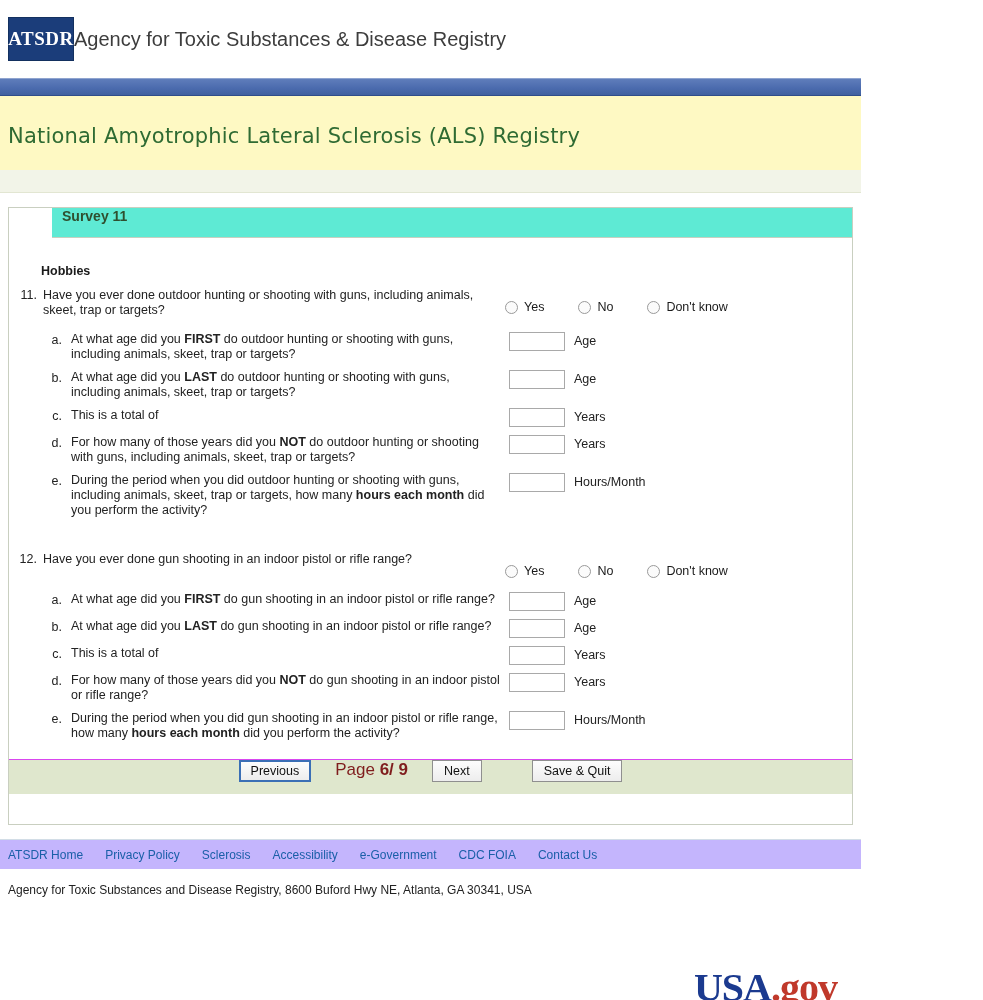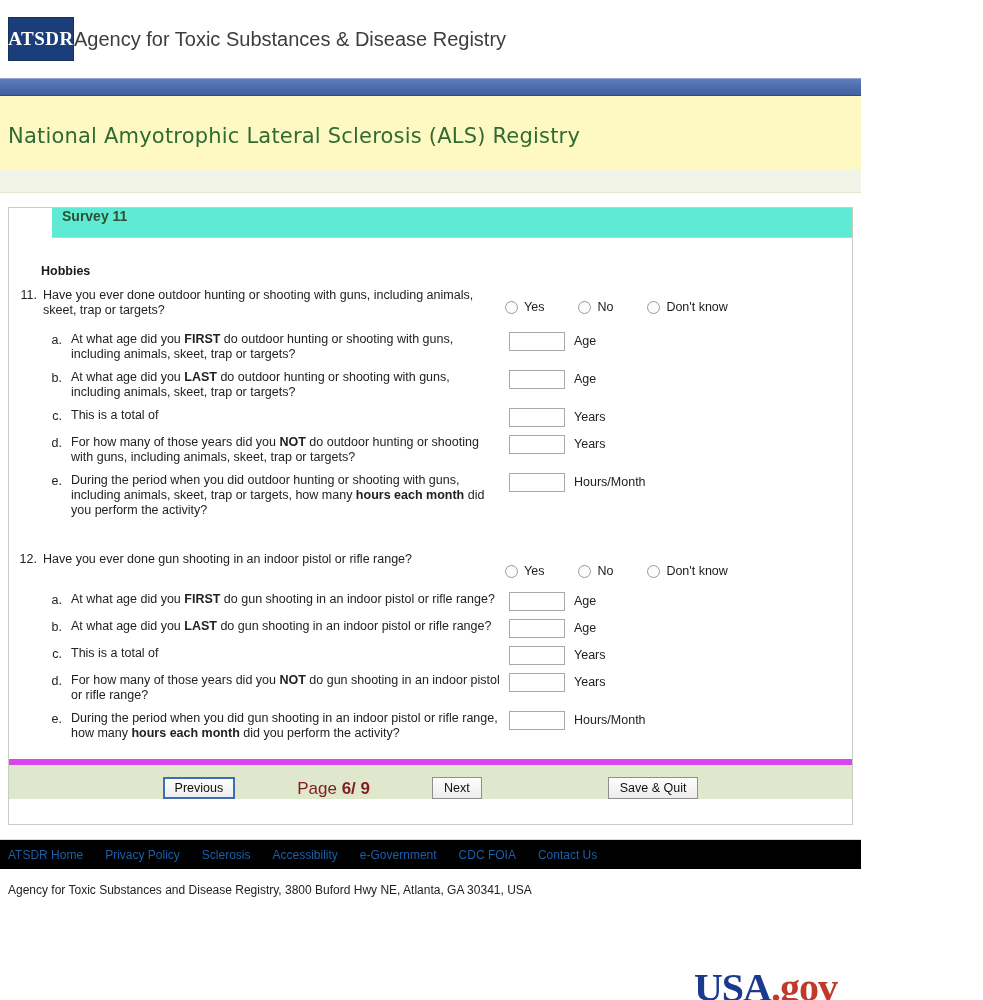--- a/index.html
+++ b/index.html
@@ -193,25 +193,24 @@
     white-space: nowrap;
     padding-top: 2px;
   }
   b { font-weight: bold; }
 
   
   .nav-bar {
     margin-top: 18px;
     height: 34px;
     background: #dfe7cd;
-    border-top: 6px solid #d946ef;
-    display: flex;
-    align-items: flex-end;
+    border-top: 1px solid #d946ef;
+    display: flex;
+    align-items: flex-start;
     justify-content: center;
-    gap: 38px;
   }
   .btn {
     font-family: "Liberation Sans", sans-serif;
     font-size: 12.5px;
     padding: 3px 11px;
     border: 1px solid #8f8f8f;
     background: #f0f0f0;
     background: linear-gradient(to bottom,#fdfdfd 0%,#ededed 100%);
     cursor: pointer;
     color: #111;
@@ -225,21 +224,21 @@
     margin: 0 24px;
     color: #7f1d1d;
   }
   .page-indicator b { font-weight: bold; }
   .nav-gap-lg { width: 50px; }
 
   
   .footer-links {
     margin-top: 14px;
     height: 30px;
-    background: #000000;
+    background: #c4b5fd;
     border-top: 1px solid #d2dde6;
     display: flex;
     align-items: center;
     padding-left: 8px;
     box-sizing: border-box;
   }
   .footer-links a {
     color: #1a5fa8;
     font-size: 12px;
     text-decoration: none;
@@ -468,21 +467,21 @@
     <a href="#">ATSDR Home</a>
     <a href="#">Privacy Policy</a>
     <a href="#">Sclerosis</a>
     <a href="#">Accessibility</a>
     <a href="#">e-Government</a>
     <a href="#">CDC FOIA</a>
     <a href="#">Contact Us</a>
   </div>
 
   <div class="footer-info">
-    <div>Agency for Toxic Substances and Disease Registry, 3800 Buford Hwy NE, Atlanta, GA 30341, USA</div>
+    <div>Agency for Toxic Substances and Disease Registry, 8600 Buford Hwy NE, Atlanta, GA 30341, USA</div>
   </div>
 
   <div class="footer-logos">
     <div class="usagov">
       <div class="big">
         <span>USA</span><span class="dot">.</span><span class="gov">gov</span>
       </div>
       <div class="sub">
         <span>Government</span>
         <span class="red">Made Easy</span>

